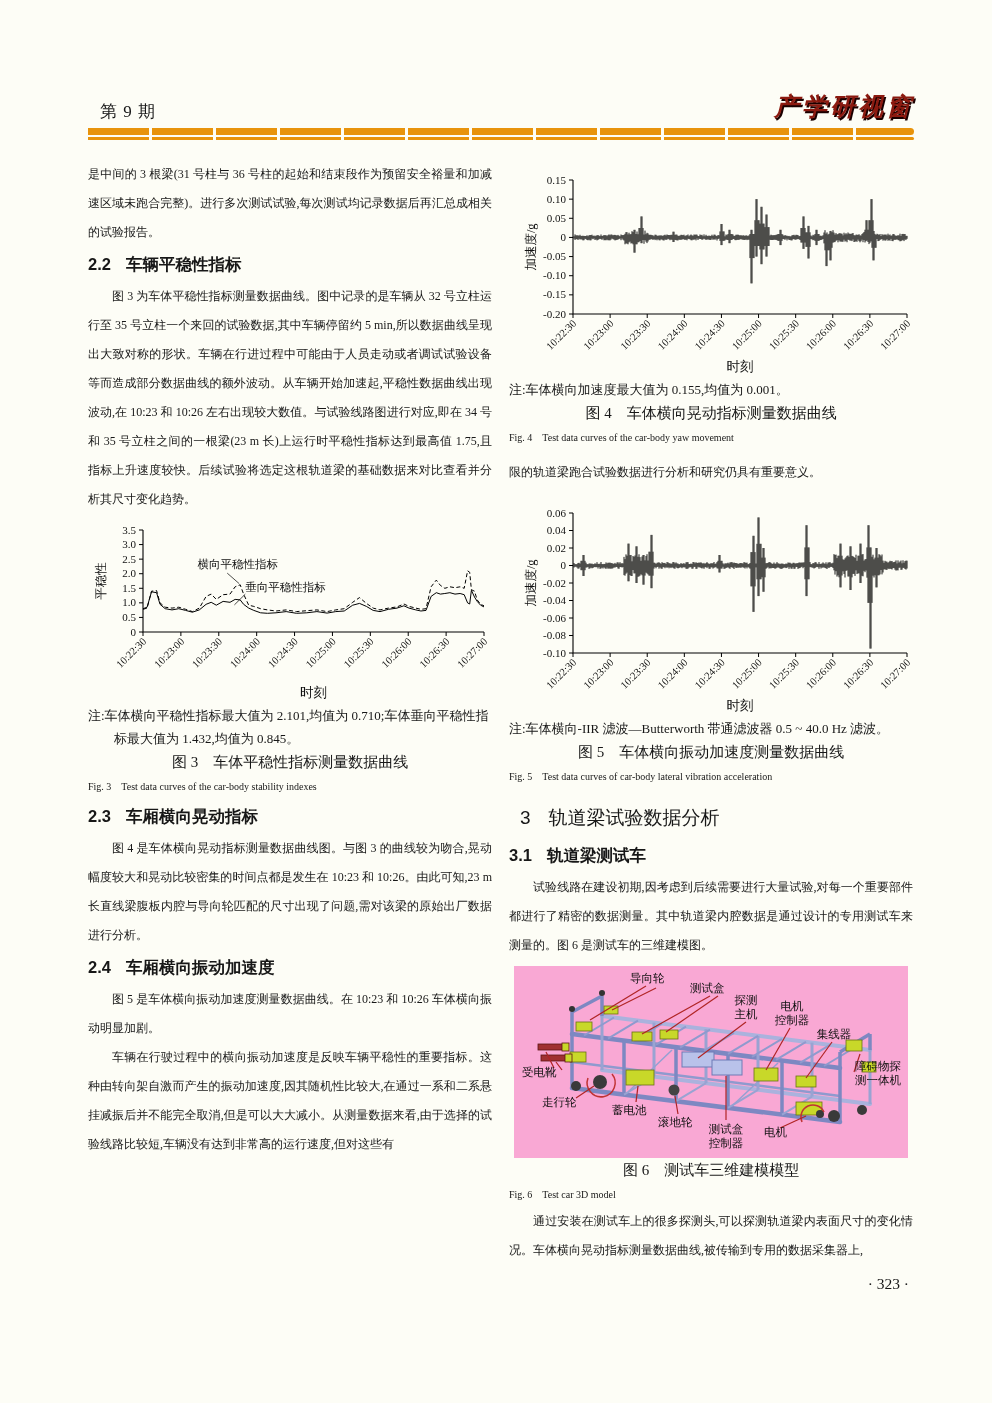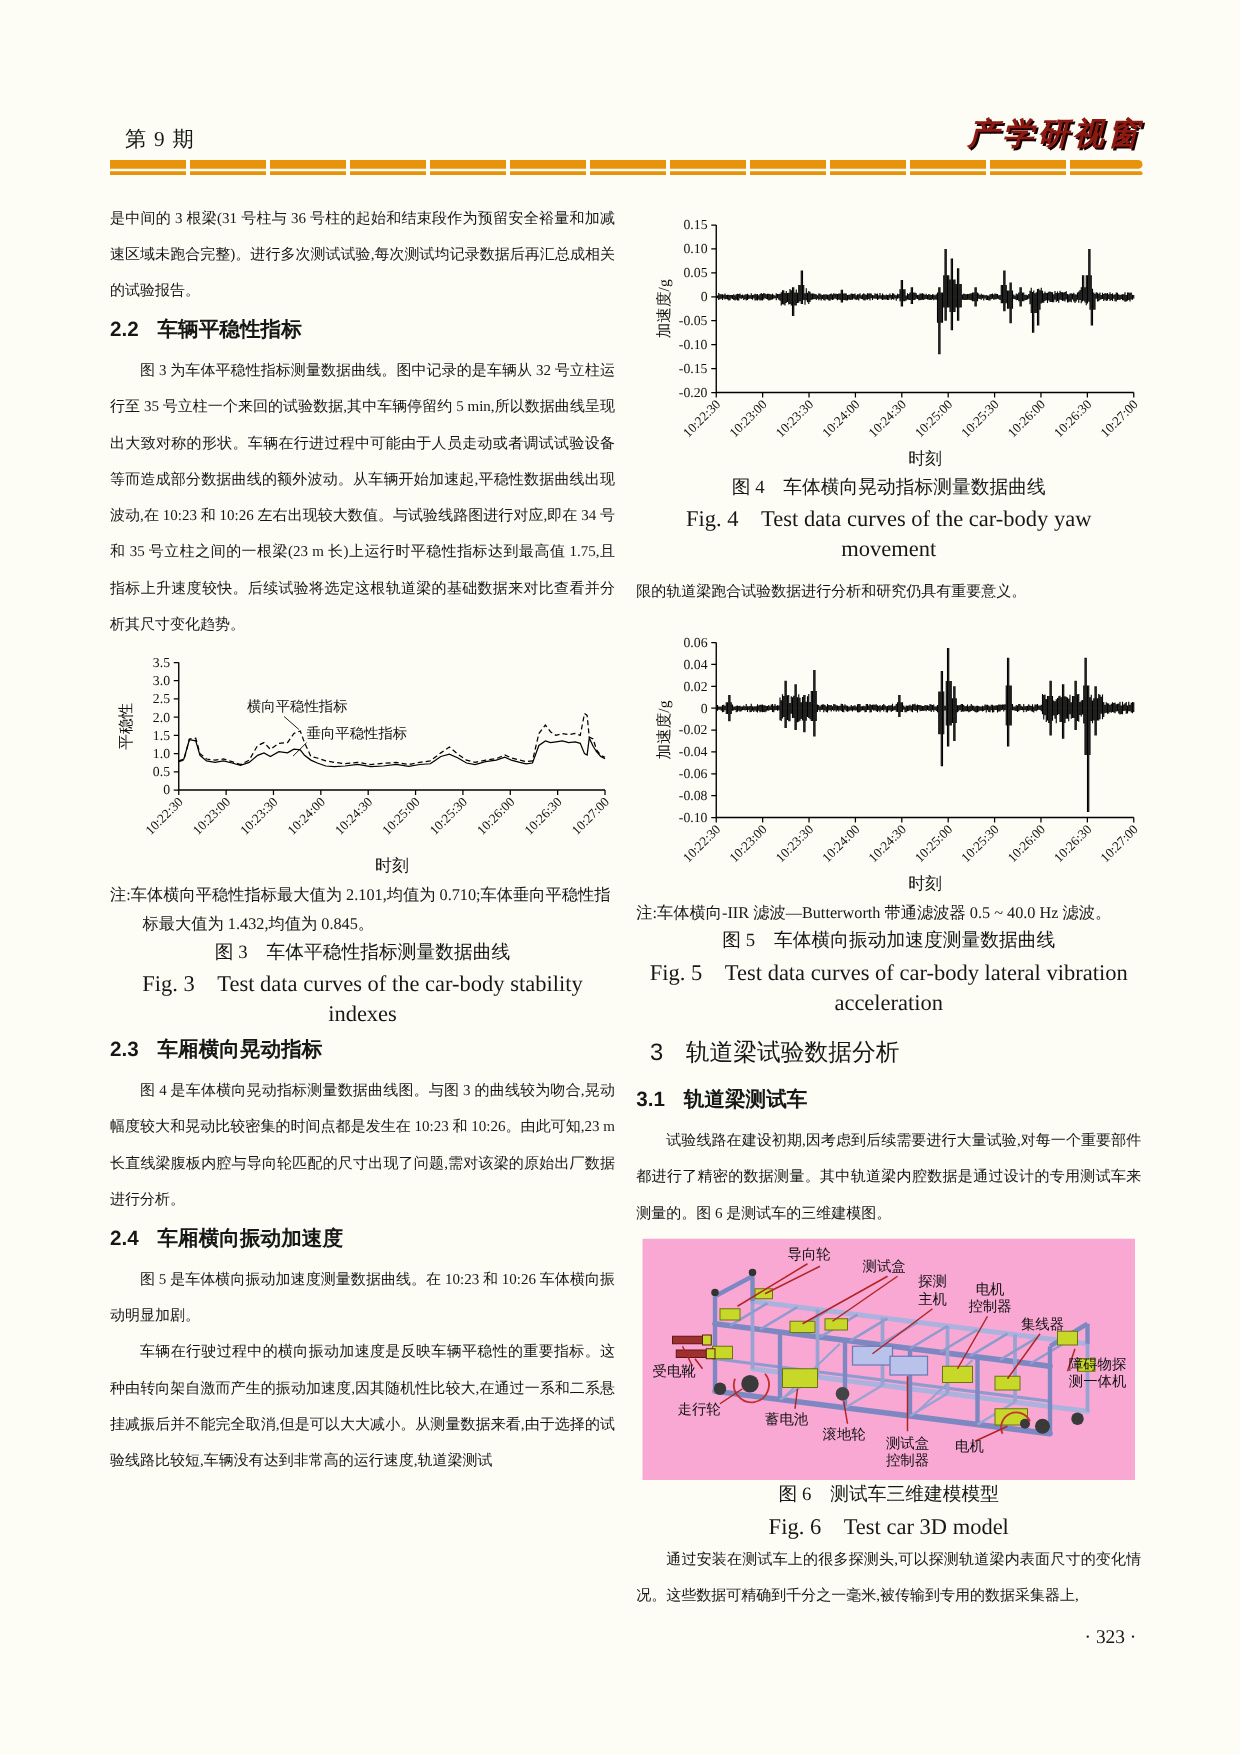--- a/index.html
+++ b/index.html
@@ -25,21 +25,21 @@
   .col{width:404px;}
   p{margin:0;font-size:12px;line-height:29px;text-align:justify;text-justify:inter-character;}
   .indent{text-indent:2em;}
   .h2{font-family:"Liberation Sans","DejaVu Sans",sans-serif;font-weight:bold;font-size:16.5px;line-height:29px;margin:3px 0;}
   .h2 .num{margin-right:15px;}
   .h1{font-family:"Liberation Sans","DejaVu Sans",sans-serif;font-weight:normal;font-size:19px;line-height:30px;margin:14px 11px 8px;}
   .h1 .num{margin-right:18px;}
   .chart{display:block;margin:6px auto 2px;}
   .fig-note{font-size:13px;line-height:23px;padding-left:2em;text-indent:-2em;margin-top:2px;}
   .cap-cn{text-align:center;font-size:15px;line-height:25px;white-space:pre-wrap;}
-  .cap-en{text-align:center;font-size:18px;line-height:24px;white-space:pre-wrap;}
+  .cap-en{font-size:10px;line-height:24px;white-space:pre-wrap;}
   .pageno{text-align:right;font-size:15.5px;margin-top:10px;padding-right:4px;}
   svg text{font-family:"Liberation Serif","DejaVu Serif",serif;fill:#111;}
   .fig6wrap{margin:6px auto 0;width:394px;background:#f9a8d4;}
 </style>
 </head>
 <body>
 
 <div class="page">
 
   <div class="hdr">
@@ -112,21 +112,21 @@
       <div class="cap-en">Fig. 3　Test data curves of the car-body stability indexes</div>
 
       <div class="h2">
         <span class="num">2.3</span><span>车厢横向晃动指标</span>
       </div>
       <p class="indent">图 4 是车体横向晃动指标测量数据曲线图。与图 3 的曲线较为吻合,晃动幅度较大和晃动比较密集的时间点都是发生在 10:23 和 10:26。由此可知,23 m 长直线梁腹板内腔与导向轮匹配的尺寸出现了问题,需对该梁的原始出厂数据进行分析。</p>
       <div class="h2">
         <span class="num">2.4</span><span>车厢横向振动加速度</span>
       </div>
       <p class="indent">图 5 是车体横向振动加速度测量数据曲线。在 10:23 和 10:26 车体横向振动明显加剧。</p>
-      <p class="indent">车辆在行驶过程中的横向振动加速度是反映车辆平稳性的重要指标。这种由转向架自激而产生的振动加速度,因其随机性比较大,在通过一系和二系悬挂减振后并不能完全取消,但是可以大大减小。从测量数据来看,由于选择的试验线路比较短,车辆没有达到非常高的运行速度,轨道梁测试</p>
+      <p class="indent">车辆在行驶过程中的横向振动加速度是反映车辆平稳性的重要指标。这种由转向架自激而产生的振动加速度,因其随机性比较大,在通过一系和二系悬挂减振后并不能完全取消,但是可以大大减小。从测量数据来看,由于选择的试验线路比较短,车辆没有达到非常高的运行速度,但对这些有</p>
     </div>
 
     <div class="col">
       <svg class="chart" width="406" height="210">
           <path d="M64 14 V148 H398" stroke="#000" fill="none" stroke-width="1.1"></path>
           <line x1="60" y1="14" x2="64" y2="14" stroke="#000" stroke-width="1"></line>
           <text x="57" y="17.5" text-anchor="end" font-size="11">0.15</text>
           <line x1="60" y1="33.142857142857125" x2="64" y2="33.142857142857125" stroke="#000" stroke-width="1"></line>
           <text x="57" y="36.642857142857125" text-anchor="end" font-size="11">0.10</text>
           <line x1="60" y1="52.28571428571428" x2="64" y2="52.28571428571428" stroke="#000" stroke-width="1"></line>
@@ -158,20 +158,21 @@
           <line x1="323.77777777777777" y1="148" x2="323.77777777777777" y2="152" stroke="#000" stroke-width="1"></line>
           <text text-anchor="end" font-size="10.5" transform="translate(327.77777777777777,158) rotate(-45)">10:26:00</text>
           <line x1="360.8888888888889" y1="148" x2="360.8888888888889" y2="152" stroke="#000" stroke-width="1"></line>
           <text text-anchor="end" font-size="10.5" transform="translate(364.8888888888889,158) rotate(-45)">10:26:30</text>
           <line x1="398" y1="148" x2="398" y2="152" stroke="#000" stroke-width="1"></line>
           <text text-anchor="end" font-size="10.5" transform="translate(402,158) rotate(-45)">10:27:00</text>
           <text text-anchor="middle" font-size="12.5" transform="translate(26,81) rotate(-90)">加速度/g</text>
           <text x="231" y="205" text-anchor="middle" font-size="13.5">时刻</text>
           <path d="M65 70.3 L65 72.6 M66 68.4 L66 73.9 M67 69.3 L67 73.3 M68 69.4 L68 73.0 M69 69.3 L69 74.0 M70 69.8 L70 72.8 M71 68.8 L71 73.5 M72 70.0 L72 73.2 M73 69.8 L73 73.6 M74 69.8 L74 74.4 M75 69.9 L75 74.2 M76 70.0 L76 72.8 M77 70.0 L77 73.1 M78 69.3 L78 74.0 M79 70.2 L79 74.3 M80 69.3 L80 73.7 M81 69.0 L81 74.4 M82 69.1 L82 74.3 M83 68.7 L83 72.6 M84 70.0 L84 73.2 M85 69.5 L85 72.5 M86 70.2 L86 74.0 M87 69.6 L87 73.4 M88 69.4 L88 74.4 M89 69.0 L89 73.9 M90 69.7 L90 73.2 M91 70.1 L91 72.8 M92 68.5 L92 73.1 M93 70.0 L93 73.8 M94 69.7 L94 72.6 M95 69.0 L95 74.3 M96 69.3 L96 74.1 M97 69.1 L97 74.3 M98 70.1 L98 73.6 M99 69.1 L99 74.3 M100 68.4 L100 74.2 M101 69.2 L101 74.4 M102 68.4 L102 73.6 M103 68.7 L103 72.5 M104 69.3 L104 73.2 M105 68.9 L105 73.6 M106 68.9 L106 74.4 M107 69.2 L107 74.1 M108 69.5 L108 73.8 M109 68.9 L109 73.6 M110 69.7 L110 73.0 M111 70.3 L111 72.5 M112 68.5 L112 74.2 M113 69.1 L113 72.5 M114 69.1 L114 73.7 M115 68.9 L115 74.5 M116 67.8 L116 78.3 M117 66.1 L117 77.4 M118 66.2 L118 77.6 M119 68.4 L119 78.3 M120 66.7 L120 76.4 M121 68.3 L121 75.6 M122 68.1 L122 77.5 M123 65.2 L123 77.1 M124 66.1 L124 78.3 M125 63.8 L125 86.7 M126 63.8 L126 86.7 M127 68.0 L127 78.3 M128 65.5 L128 78.3 M129 68.2 L129 76.3 M130 62.0 L130 76.2 M131 62.0 L131 75.0 M132 50.4 L132 77.2 M133 50.4 L133 77.2 M134 62.0 L134 74.0 M135 68.5 L135 77.8 M136 64.6 L136 74.1 M137 68.2 L137 75.7 M138 66.8 L138 77.1 M139 67.4 L139 75.5 M140 68.8 L140 73.9 M141 68.8 L141 73.6 M142 68.8 L142 73.3 M143 69.2 L143 73.1 M144 69.3 L144 74.0 M145 70.2 L145 73.0 M146 68.7 L146 74.1 M147 68.8 L147 73.4 M148 69.6 L148 74.3 M149 69.9 L149 73.2 M150 69.4 L150 74.2 M151 69.6 L151 74.4 M152 69.3 L152 73.4 M153 69.7 L153 73.6 M154 69.8 L154 74.3 M155 69.2 L155 74.5 M156 68.7 L156 73.5 M157 69.5 L157 73.9 M158 68.5 L158 73.6 M159 69.0 L159 72.8 M160 69.0 L160 73.3 M161 69.1 L161 74.2 M162 68.8 L162 73.5 M163 68.8 L163 73.9 M164 65.7 L164 76.0 M165 65.7 L165 76.0 M166 68.8 L166 73.9 M167 68.5 L167 74.1 M168 68.7 L168 74.4 M169 69.9 L169 74.4 M170 69.8 L170 73.6 M171 69.6 L171 73.9 M172 68.8 L172 73.7 M173 68.9 L173 73.7 M174 69.2 L174 73.0 M175 68.7 L175 73.5 M176 70.1 L176 73.9 M177 69.4 L177 73.6 M178 69.3 L178 74.3 M179 68.5 L179 72.8 M180 70.2 L180 73.1 M181 69.3 L181 73.3 M182 68.5 L182 74.2 M183 69.3 L183 74.3 M184 69.8 L184 73.5 M185 68.5 L185 73.8 M186 68.8 L186 73.2 M187 68.5 L187 74.4 M188 68.7 L188 72.5 M189 70.0 L189 74.0 M190 70.1 L190 72.7 M191 68.5 L191 73.0 M192 69.2 L192 73.0 M193 68.8 L193 73.9 M194 70.2 L194 73.4 M195 68.4 L195 72.7 M196 70.2 L196 73.3 M197 68.8 L197 73.9 M198 69.8 L198 73.5 M199 70.1 L199 73.5 M200 69.5 L200 73.6 M201 70.0 L201 74.0 M202 69.8 L202 73.9 M203 68.7 L203 72.6 M204 70.0 L204 73.9 M205 68.6 L205 73.1 M206 68.7 L206 73.8 M207 69.7 L207 72.7 M208 70.1 L208 74.5 M209 69.0 L209 73.0 M210 69.3 L210 72.6 M211 65.4 L211 74.9 M212 58.0 L212 79.1 M213 58.0 L213 79.1 M214 65.4 L214 74.9 M215 65.4 L215 74.9 M216 70.3 L216 74.4 M217 68.5 L217 73.5 M218 69.2 L218 73.9 M219 68.0 L219 74.0 M220 63.8 L220 77.2 M221 63.8 L221 77.2 M222 68.0 L222 74.0 M223 68.0 L223 74.0 M224 68.5 L224 73.0 M225 70.0 L225 73.1 M226 69.7 L226 74.1 M227 68.7 L227 74.2 M228 68.8 L228 73.9 M229 68.6 L229 73.8 M230 69.0 L230 73.9 M231 69.7 L231 73.3 M232 69.0 L232 73.2 M233 69.9 L233 73.5 M234 69.2 L234 73.8 M235 69.5 L235 73.9 M236 69.9 L236 74.0 M237 69.3 L237 73.4 M238 69.6 L238 74.1 M239 70.1 L239 73.6 M240 69.3 L240 73.8 M241 68.0 L241 92.1 M242 63.8 L242 117.4 M243 63.8 L243 117.4 M244 68.0 L244 92.1 M245 68.0 L245 92.1 M246 54.2 L246 80.0 M247 33.1 L247 90.6 M248 33.1 L248 90.6 M249 54.2 L249 80.0 M250 54.2 L250 80.0 M251 57.6 L251 83.5 M252 40.8 L252 98.2 M253 40.8 L253 98.2 M254 57.6 L254 83.5 M255 57.6 L255 83.5 M256 61.1 L256 80.0 M257 48.5 L257 90.6 M258 48.5 L258 90.6 M259 61.1 L259 80.0 M260 61.1 L260 80.0 M261 69.5 L261 73.8 M262 68.7 L262 74.0 M263 69.2 L263 74.0 M264 69.3 L264 74.0 M265 69.1 L265 73.7 M266 69.2 L266 73.8 M267 68.8 L267 73.9 M268 68.6 L268 74.2 M269 68.0 L269 74.9 M270 68.0 L270 74.9 M271 63.8 L271 79.1 M272 63.8 L272 79.1 M273 68.0 L273 74.9 M274 68.7 L274 73.0 M275 70.0 L275 73.2 M276 69.0 L276 73.8 M277 69.7 L277 72.7 M278 69.7 L278 74.4 M279 70.2 L279 72.8 M280 69.9 L280 74.0 M281 70.4 L281 73.9 M282 70.3 L282 74.4 M283 69.3 L283 74.4 M284 69.1 L284 73.3 M285 68.8 L285 73.0 M286 69.6 L286 73.8 M287 68.8 L287 73.6 M288 68.9 L288 73.3 M289 69.1 L289 73.0 M290 70.2 L290 73.3 M291 69.9 L291 74.0 M292 62.0 L292 76.6 M293 62.0 L293 76.6 M294 50.4 L294 82.9 M295 50.4 L295 82.9 M296 62.0 L296 76.6 M297 66.3 L297 80.9 M298 66.3 L298 80.9 M299 59.9 L299 92.5 M300 59.9 L300 92.5 M301 66.3 L301 80.9 M302 69.5 L302 73.1 M303 70.3 L303 73.4 M304 68.8 L304 74.2 M305 69.3 L305 73.9 M306 68.0 L306 74.9 M307 63.8 L307 79.1 M308 63.8 L308 79.1 M309 68.0 L309 74.9 M310 68.0 L310 74.9 M311 69.8 L311 74.1 M312 69.7 L312 74.0 M313 70.2 L313 73.6 M314 69.2 L314 73.0 M315 66.5 L315 77.4 M316 64.2 L316 84.3 M317 67.6 L317 100.1 M318 66.4 L318 100.1 M319 68.5 L319 84.3 M320 67.8 L320 84.3 M321 65.1 L321 94.4 M322 64.9 L322 94.4 M323 66.2 L323 81.8 M324 64.2 L324 76.7 M325 66.6 L325 76.2 M326 68.6 L326 76.1 M327 67.1 L327 74.8 M328 68.4 L328 74.1 M329 68.1 L329 76.3 M330 67.3 L330 74.3 M331 67.2 L331 75.6 M332 67.6 L332 75.5 M333 67.7 L333 75.8 M334 69.4 L334 75.7 M335 66.7 L335 73.7 M336 68.4 L336 75.6 M337 67.2 L337 74.8 M338 68.3 L338 76.2 M339 66.5 L339 73.7 M340 67.6 L340 73.9 M341 67.8 L341 74.7 M342 67.9 L342 74.5 M343 67.5 L343 75.1 M344 67.0 L344 73.5 M345 69.1 L345 76.0 M346 69.5 L346 75.8 M347 68.7 L347 75.2 M348 68.6 L348 75.8 M349 69.0 L349 73.6 M350 68.2 L350 75.1 M351 69.4 L351 76.3 M352 69.5 L352 75.2 M353 68.0 L353 73.7 M354 67.1 L354 76.2 M355 66.0 L355 74.0 M356 63.7 L356 76.5 M357 54.2 L357 75.2 M358 54.2 L358 74.6 M359 63.7 L359 76.0 M360 54.2 L360 78.1 M361 54.2 L361 76.8 M362 33.1 L362 75.4 M363 33.1 L363 81.8 M364 54.2 L364 94.4 M365 65.0 L365 94.4 M366 67.9 L366 81.8 M367 68.9 L367 81.8 M368 67.8 L368 73.0 M369 68.2 L369 75.1 M370 69.0 L370 75.0 M371 68.0 L371 73.9 M372 70.0 L372 73.4 M373 68.1 L373 73.1 M374 69.2 L374 74.7 M375 68.4 L375 73.8 M376 68.8 L376 74.7 M377 68.4 L377 74.4 M378 69.4 L378 73.2 M379 67.7 L379 74.8 M380 69.2 L380 74.0 M381 68.5 L381 74.8 M382 69.8 L382 72.9 M383 69.4 L383 75.0 M384 68.0 L384 75.2 M385 68.1 L385 73.9 M386 69.3 L386 73.7 M387 69.9 L387 73.9 M388 69.6 L388 73.1 M389 69.3 L389 74.1 M390 69.4 L390 74.3 M391 67.7 L391 75.3 M392 69.9 L392 75.1 M393 68.0 L393 74.5 M394 67.9 L394 73.9 M395 68.1 L395 75.1 M396 68.0 L396 73.6 M397 69.8 L397 73.8 M398 69.9 L398 72.8 " stroke="#000" stroke-width="0.9" fill="none"></path>
         </svg>
+      <div class="fig-note">注:车体横向加速度最大值为 0.155,均值为 0.001。</div>
       <div class="cap-cn">图 4　车体横向晃动指标测量数据曲线</div>
       <div class="cap-en">Fig. 4　Test data curves of the car-body yaw movement</div>
 
       <p style="margin-top:8px;">限的轨道梁跑合试验数据进行分析和研究仍具有重要意义。</p>
 
       <svg class="chart" width="406" height="214" style="margin-top:14px;">
           <path d="M64 12 V152 H398" stroke="#000" fill="none" stroke-width="1.1"></path>
           <line x1="60" y1="12" x2="64" y2="12" stroke="#000" stroke-width="1"></line>
           <text x="57" y="15.5" text-anchor="end" font-size="11">0.06</text>
           <line x1="60" y1="29.499999999999986" x2="64" y2="29.499999999999986" stroke="#000" stroke-width="1"></line>
@@ -357,18 +358,18 @@
           <text x="212" y="181" text-anchor="middle">控制器</text>
           <text x="250" y="170">电机</text>
           <text x="364" y="104" text-anchor="middle">障碍物探</text>
           <text x="364" y="118" text-anchor="middle">测一体机</text>
         </g>
       </svg>
       </div>
       <div class="cap-cn">图 6　测试车三维建模模型</div>
       <div class="cap-en">Fig. 6　Test car 3D model</div>
 
-      <p class="indent">通过安装在测试车上的很多探测头,可以探测轨道梁内表面尺寸的变化情况。这些数据可精确到千分之一毫米,被传输到专用的数据采集器上,</p>
+      <p class="indent">通过安装在测试车上的很多探测头,可以探测轨道梁内表面尺寸的变化情况。车体横向晃动指标测量数据曲线,被传输到专用的数据采集器上,</p>
 
       <div class="pageno">· 323 ·</div>
     </div>
   </div>
 </div>
 
 </body></html>

